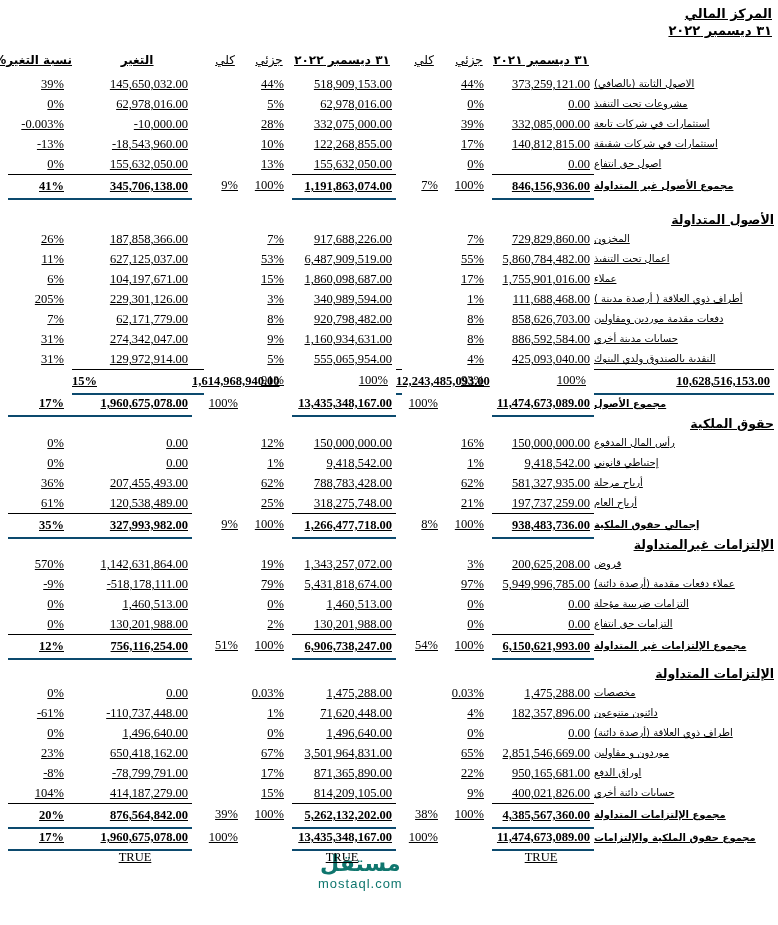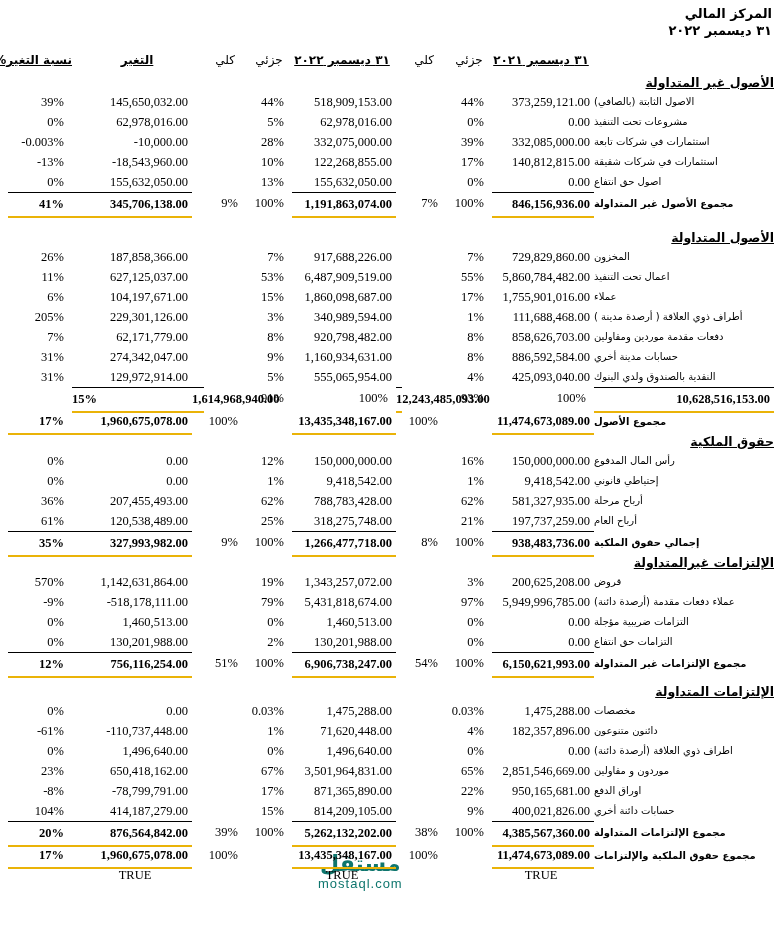--- a/index.html
+++ b/index.html
@@ -1,21 +1,21 @@
 <!DOCTYPE html>
 <html lang="ar"><head>
 <meta charset="utf-8">
 <style>
   html,body{margin:0;padding:0;}
   body{
     width:778px;height:925px;background:#ffffff;color:#000;
     position:relative;overflow:hidden;
     font-family:"DejaVu Sans",sans-serif;
   }
-  .page{position:relative;z-index:1;padding:6px 4px 0 4px;}
+  .page{position:relative;z-index:1;padding:6px 4px 0 4px;text-decoration:underline;}
   .doc-header{text-align:right;padding-right:2px;direction:rtl;}
   .doc-title{font-weight:bold;font-size:13px;line-height:16px;}
   .doc-date{font-weight:bold;font-size:13px;line-height:17px;}
 
   .row{
     display:grid;
     grid-template-columns:180px 102px 46px 44px 6px 104px 46px 42px 12px 110px 10px 64px;
     direction:rtl;
   }
   .row > div{white-space:nowrap;overflow:visible;}
@@ -31,21 +31,21 @@
   .c-gap{}
 
   .item{height:20px;line-height:20px;}
   .totalr{height:23px;line-height:23px;}
   .grandr{height:23px;line-height:23px;}
   .check{height:17px;line-height:16px;}
   .c-check{text-align:center !important;direction:ltr;font-family:"Liberation Serif","DejaVu Serif",serif;font-size:12.5px;}
 
   .b{font-weight:bold;}
   .bt{border-top:1px solid #000;}
-  .bb2{border-bottom:2px solid #eab308;}
+  .bb2{border-bottom:2px solid #0c4a6e;}
 
   .sec-head{text-align:right;direction:rtl;font-weight:bold;font-size:12.5px;text-decoration:underline;height:18px;line-height:18px;font-family:"DejaVu Sans",sans-serif;}
   .m0{margin-top:5px}.m1{margin-top:14px}.m2{}.m3{}.m4{margin-top:8px}
 
   .watermark{
     position:absolute;left:318px;top:852px;z-index:0;
     text-align:center;color:#0f766e;pointer-events:none;
   }
   .wm-ar{display:block;font-size:22px;font-weight:bold;line-height:24px;}
   .wm-en{display:block;font-size:13px;letter-spacing:1px;line-height:16px;font-family:"Liberation Sans",sans-serif;}
@@ -75,21 +75,20 @@
     <div class="c-pct">جزئي</div>
     <div class="c-pct">كلي</div>
     <div class="c-gap"></div>
     <div class="c-chg hd">التغير</div>
     <div class="c-gap"></div>
     <div class="c-pct hd">نسبة التغير%</div>
   </div>
 
   <main id="sections">
       <section class="sec m0">
-        <div class="sec-head">الأصول غير المتداولة</div>
         <div class="row item">
           <div class="c-label">الاصول الثابتة (بالصافي)</div>
           <div class="c-num">373,259,121.00</div>
           <div class="c-pct">44%</div>
           <div class="c-pct"></div>
           <div class="c-gap"></div>
           <div class="c-num">518,909,153.00</div>
           <div class="c-pct">44%</div>
           <div class="c-pct"></div>
           <div class="c-gap"></div>

